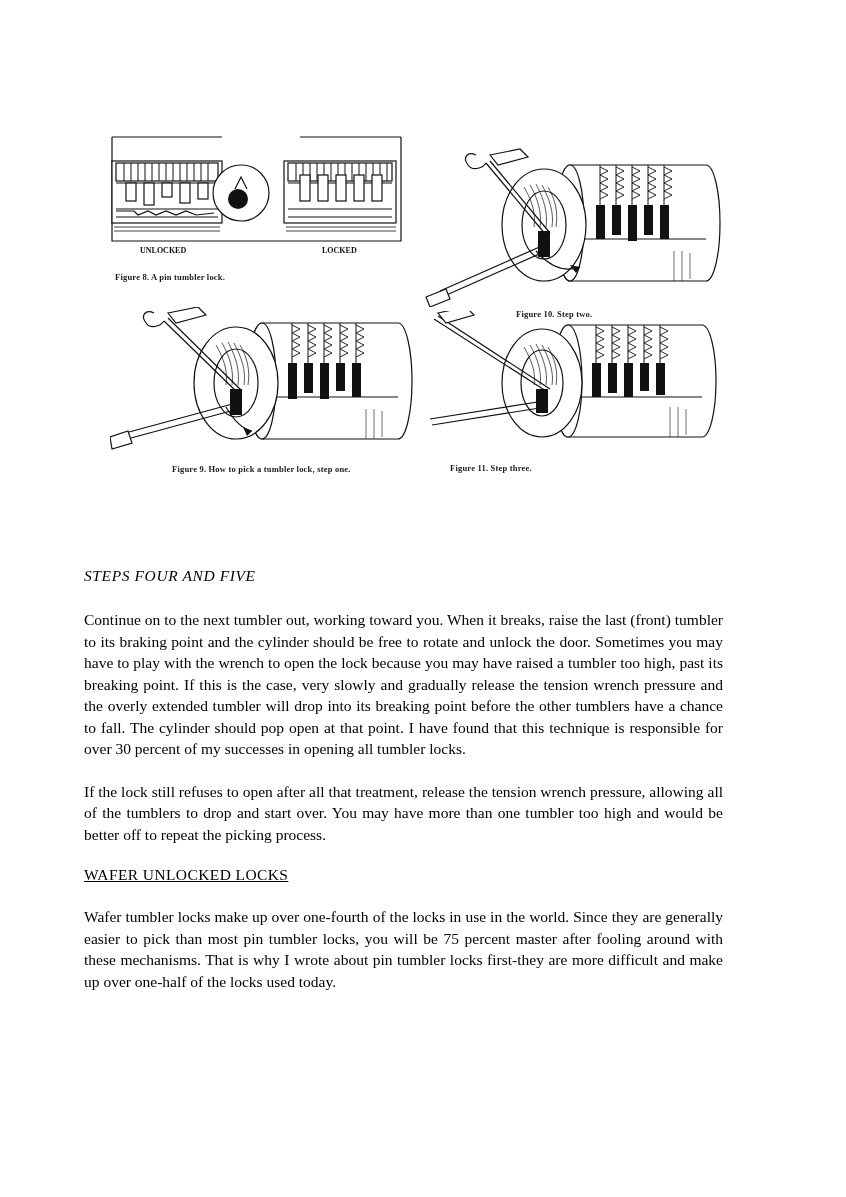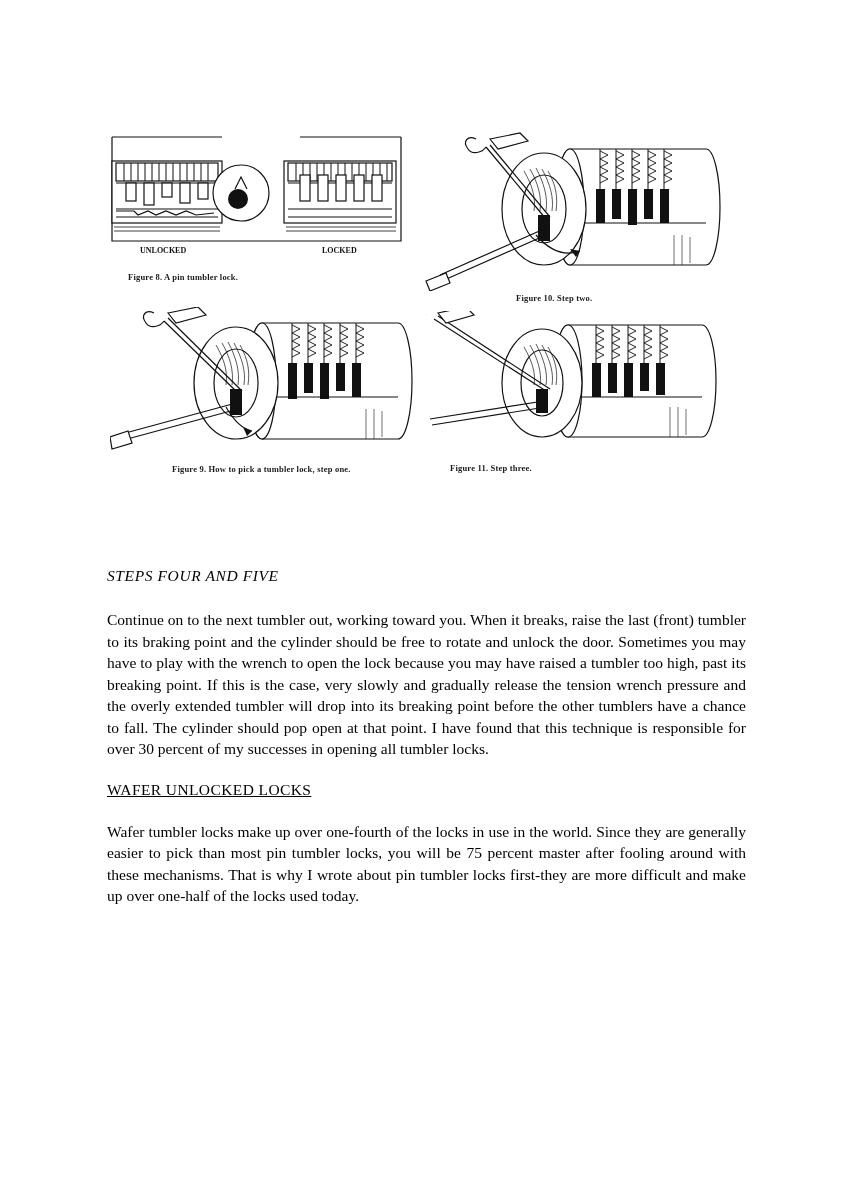--- a/index.html
+++ b/index.html
@@ -59,21 +59,21 @@
     hyphens: none;
   }
   .section-head-underline {
     font-size: 15.5px;
     text-decoration: underline;
     letter-spacing: 0.4px;
     margin: 0 0 22px 0;
   }
   .text-area {
     position: absolute;
-    left: 107px;
+    left: 84px;
     top: 567px;
     width: 650px;
   }
 </style>
 </head>
 <body>
 
 <div class="page">
 
   <div class="figure-block">
@@ -126,24 +126,24 @@
           <path d="M184 78 L288 78 M184 86 L288 86"></path>
 
           <g stroke-width="0.8">
             <path d="M10 96 L116 96 M182 96 L292 96"></path>
             <path d="M10 100 L116 100 M182 100 L292 100"></path>
           </g>
         </g>
         <text x="36" y="122" font-family="Liberation Serif, serif" font-size="8" font-weight="bold" fill="#111">UNLOCKED</text>
         <text x="218" y="122" font-family="Liberation Serif, serif" font-size="8" font-weight="bold" fill="#111">LOCKED</text>
       </svg>
-      <div class="fig-caption" style="margin-left:24px; margin-top:6px;">Figure 8. A pin tumbler lock.</div>
+      <div class="fig-caption" style="margin-left:11px; margin-top:6px;">Figure 8. A pin tumbler lock.</div>
     </div>
 
-    <div class="fig" style="left:320px; top:0px;">
+    <div class="fig" style="left:320px; top:16px;">
       <svg width="330" height="160" viewBox="0 0 330 160">
         <g stroke="#111" fill="none" stroke-width="1.2">
 
           <path d="M146 18 L282 18 A14 58 0 0 1 282 134 L146 134 A14 58 0 0 1 146 18 Z" fill="#fff"></path>
           <ellipse cx="146" cy="76" rx="14" ry="58" fill="#fff"></ellipse>
 
           <ellipse cx="120" cy="78" rx="42" ry="56" fill="#fff"></ellipse>
 
           <ellipse cx="120" cy="78" rx="22" ry="34" fill="#fff"></ellipse>
 
@@ -295,17 +295,18 @@
         </g>
       </svg>
       <div class="fig-caption" style="margin-left:24px; margin-top:2px;">Figure 11. Step three.</div>
     </div>
 
   </div>
 
   <div class="text-area">
     <div class="section-head-italic">STEPS FOUR AND FIVE</div>
     <p class="body">Continue on to the next tumbler out, working toward you. When it breaks, raise the last (front) tumbler to its braking point and the cylinder should be free to rotate and unlock the door. Sometimes you may have to play with the wrench to open the lock because you may have raised a tumbler too high, past its breaking point. If this is the case, very slowly and gradually release the tension wrench pressure and the overly extended tumbler will drop into its breaking point before the other tumblers have a chance to fall. The cylinder should pop open at that point. I have found that this technique is responsible for over 30 percent of my successes in opening all tumbler locks.</p>
+    <p class="body">If the lock still refuses to open after all that treatment, release the tension wrench pressure, allowing all of the tumblers to drop and start over. You may have more than one tumbler too high and would be better off to repeat the picking process.</p>
     <div class="section-head-underline">WAFER UNLOCKED LOCKS</div>
     <p class="body">Wafer tumbler locks make up over one-fourth of the locks in use in the world. Since they are generally easier to pick than most pin tumbler locks, you will be 75 percent master after fooling around with these mechanisms. That is why I wrote about pin tumbler locks first-they are more difficult and make up over one-half of the locks used today.</p>
   </div>
 
 </div>
 
 </body></html>

